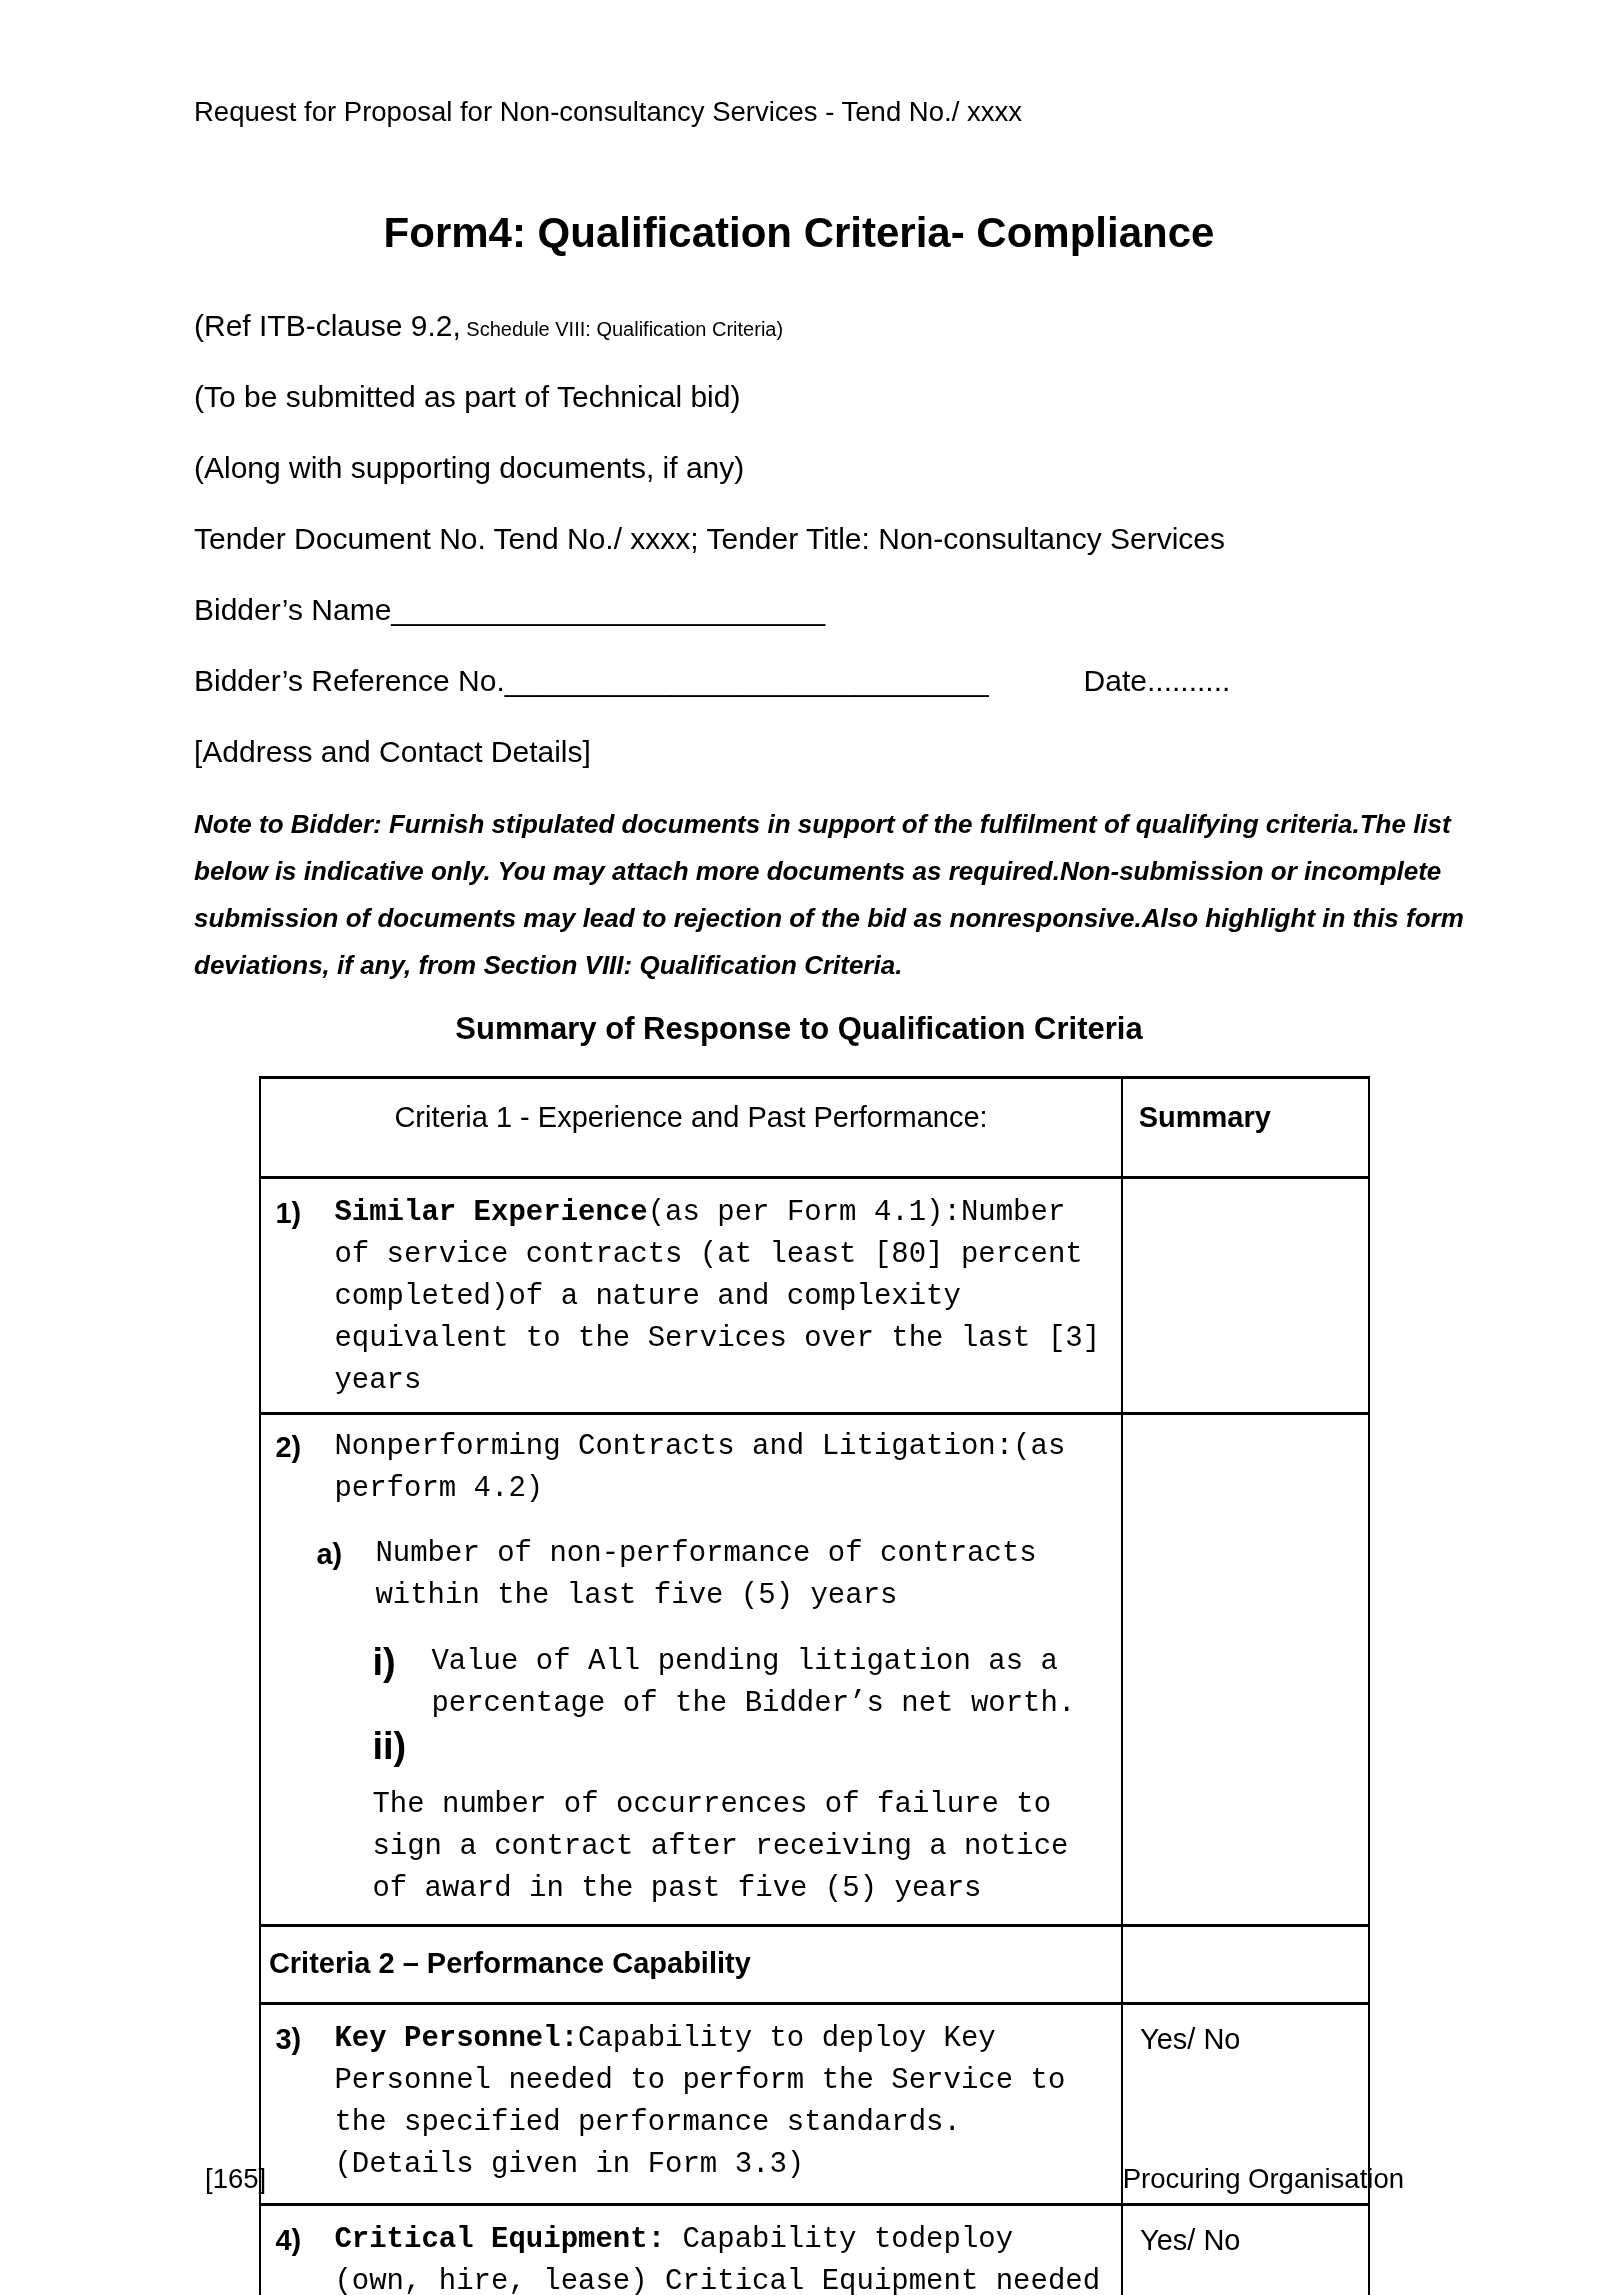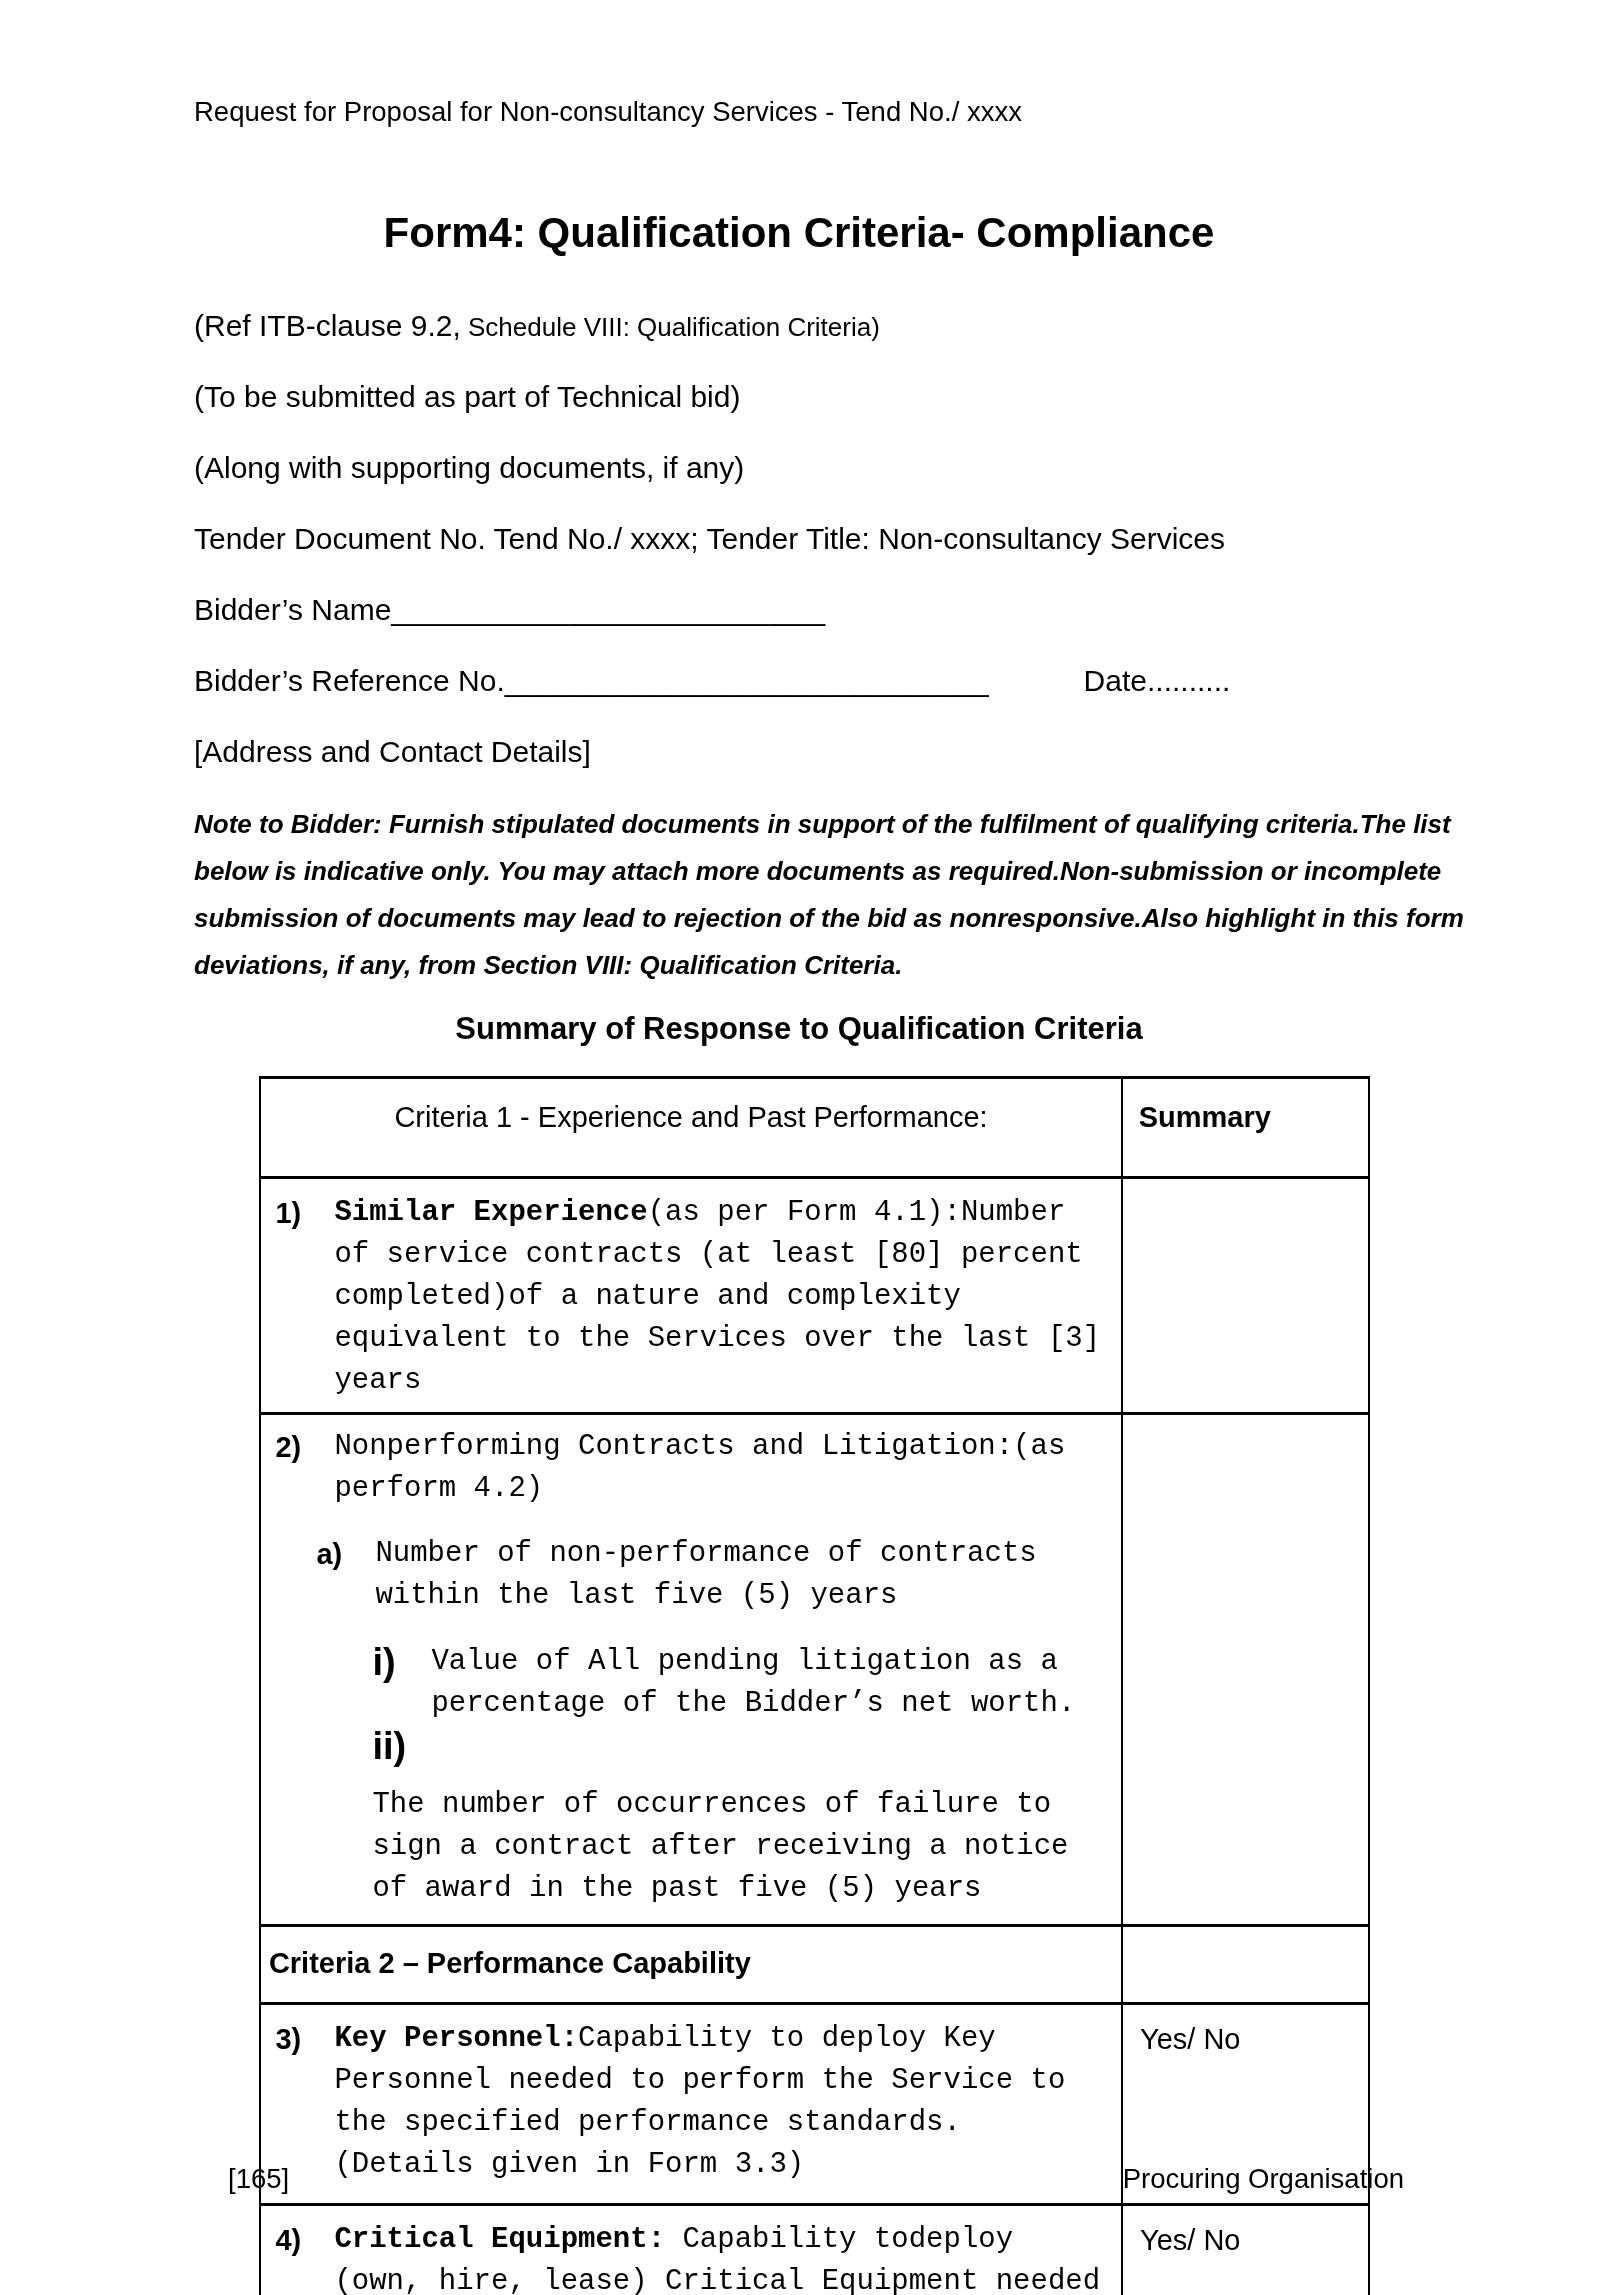--- a/index.html
+++ b/index.html
@@ -26,21 +26,21 @@
     line-height:1.15;
   }
   .content { margin:0 194px; }
   .para {
     margin-top:38px;
     font-size:30px;
     line-height:1.1;
     white-space:nowrap;
   }
   .para.first { margin-top:51px; }
-  .ref-sub { font-size:26px; }
+  .ref-sub { font-size:20px; }
   .uline { letter-spacing:0; }
   .date-label { margin-left:95px; }
   .note {
     margin-top:33px;
     font-style:italic;
     font-size:26px;
     line-height:47px;
   }
   .note-line { white-space:nowrap;font-weight:bold; }
   .caption {
@@ -76,21 +76,21 @@
   .num-row { display:flex; align-items:flex-start; }
   .num { flex:0 0 59px; font-weight:700; }
   .txt { flex:1 1 auto;font-family:Liberation Mono, monospace; }
   .sub-a { margin:23.6px 0 0 41px; }
   .sub-roman { margin:23.6px 0 0 97px; }
   .sub-roman.second { margin-top:0;flex-direction:column; }
   .num.roman { font-size:38px; line-height:42px; }
   .footer {
     position:absolute;
     top:2163px;
-    left:228px;
+    left:205px;
     right:194px;
     display:flex;
     justify-content:space-between;
     font-size:27.5px;
   }
 </style>
 </head>
 <body>
 
 <div class="page">

